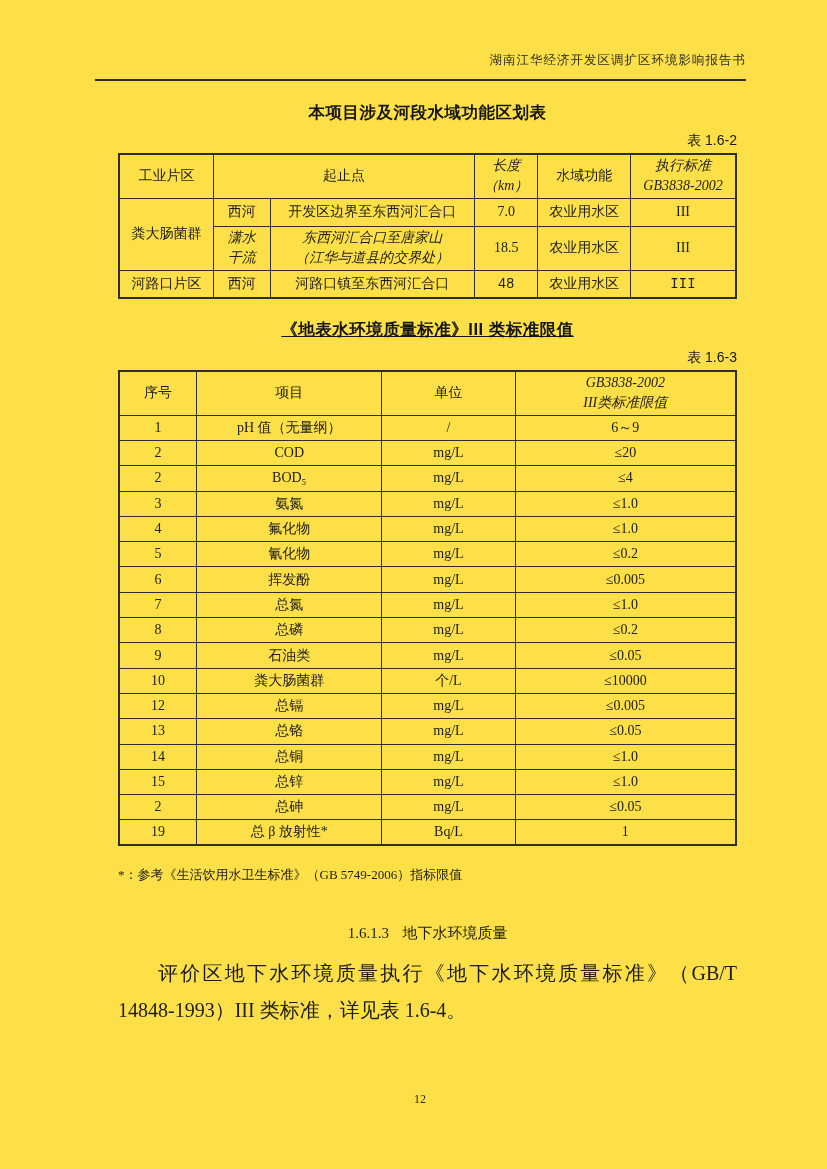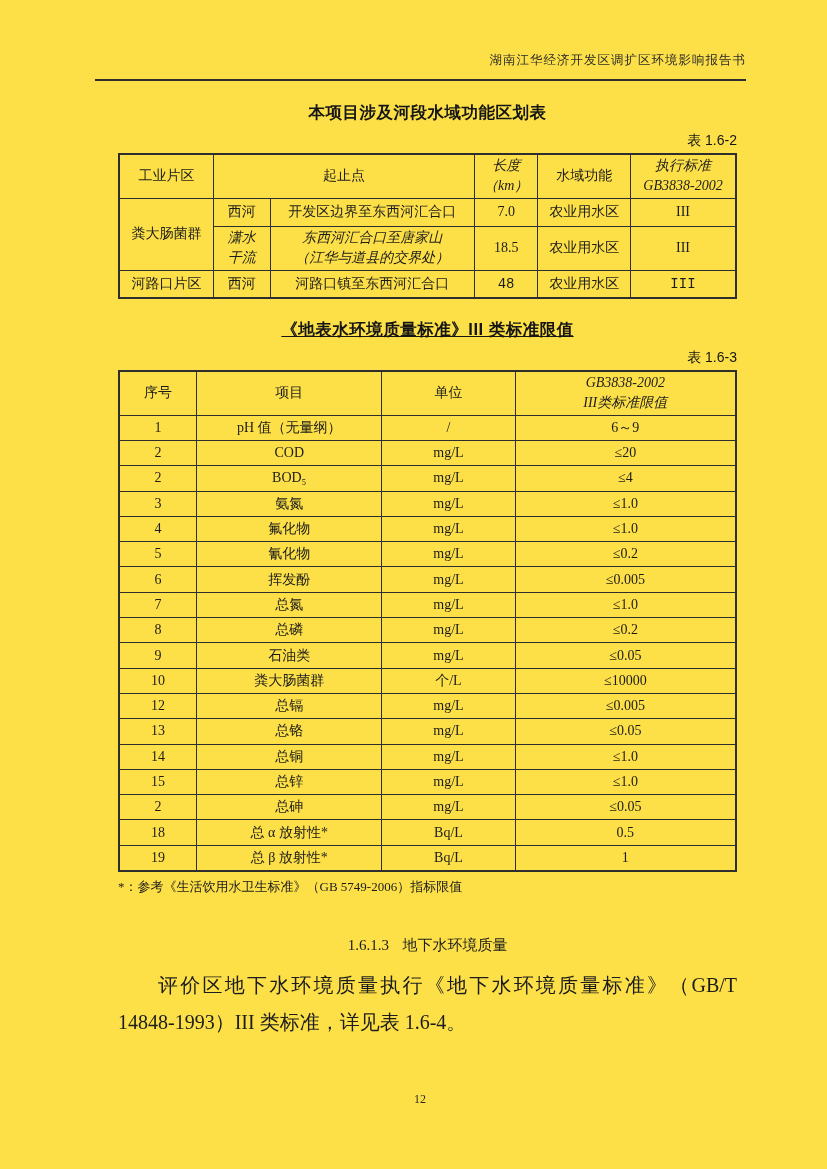--- a/index.html
+++ b/index.html
@@ -47,21 +47,21 @@
 
   #table-river thead tr { height:42px; }
   #table-river .r1 { height:28px; }
   #table-river .r2 { height:44px; }
   #table-river .r3 { height:28px;font-family:Liberation Mono, monospace; }
 
   #table-surface { margin-top:0; }
   #table-surface thead tr { height:44px; }
   #table-surface tbody tr { height:25.3px; }
 
-  .footnote { margin-top:6px; font-size:13px; color:#1c1c1c; text-align:left; }
+  .footnote { margin-top:20px; font-size:13px; color:#1c1c1c; text-align:left; }
 
   .section-heading { margin-top:40px; font-size:15px; color:#1c1c1c;text-align:center; }
   .section-heading .sec-title { margin-left:0.9em; }
 
   .body-paragraph {
     margin-top:12px; font-size:20px; line-height:37px;
     text-indent:2em; text-align:justify; color:#1c1c1c;
   }
 
   .page-footer {
@@ -241,26 +241,20 @@
             <td>mg/L</td>
             <td>≤1.0</td>
           </tr>
           <tr>
             <td>2</td>
             <td>总砷</td>
             <td>mg/L</td>
             <td>≤0.05</td>
           </tr>
           <tr>
-            <td>18</td>
-            <td>总 α 放射性*</td>
-            <td>Bq/L</td>
-            <td>0.5</td>
-          </tr>
-          <tr>
             <td>19</td>
             <td>总 β 放射性*</td>
             <td>Bq/L</td>
             <td>1</td>
           </tr>
         </tbody>
     </table>
 
     <div class="footnote">*：参考《生活饮用水卫生标准》（GB 5749-2006）指标限值</div>
 

